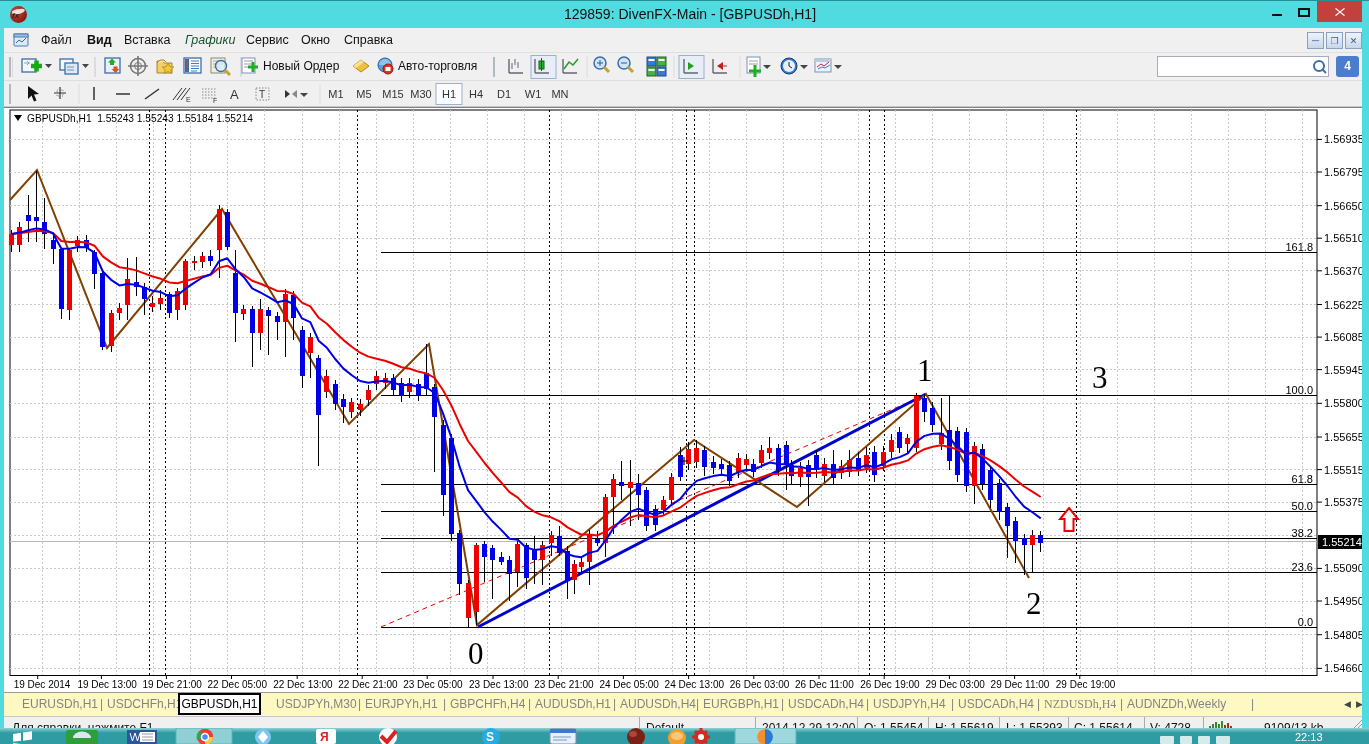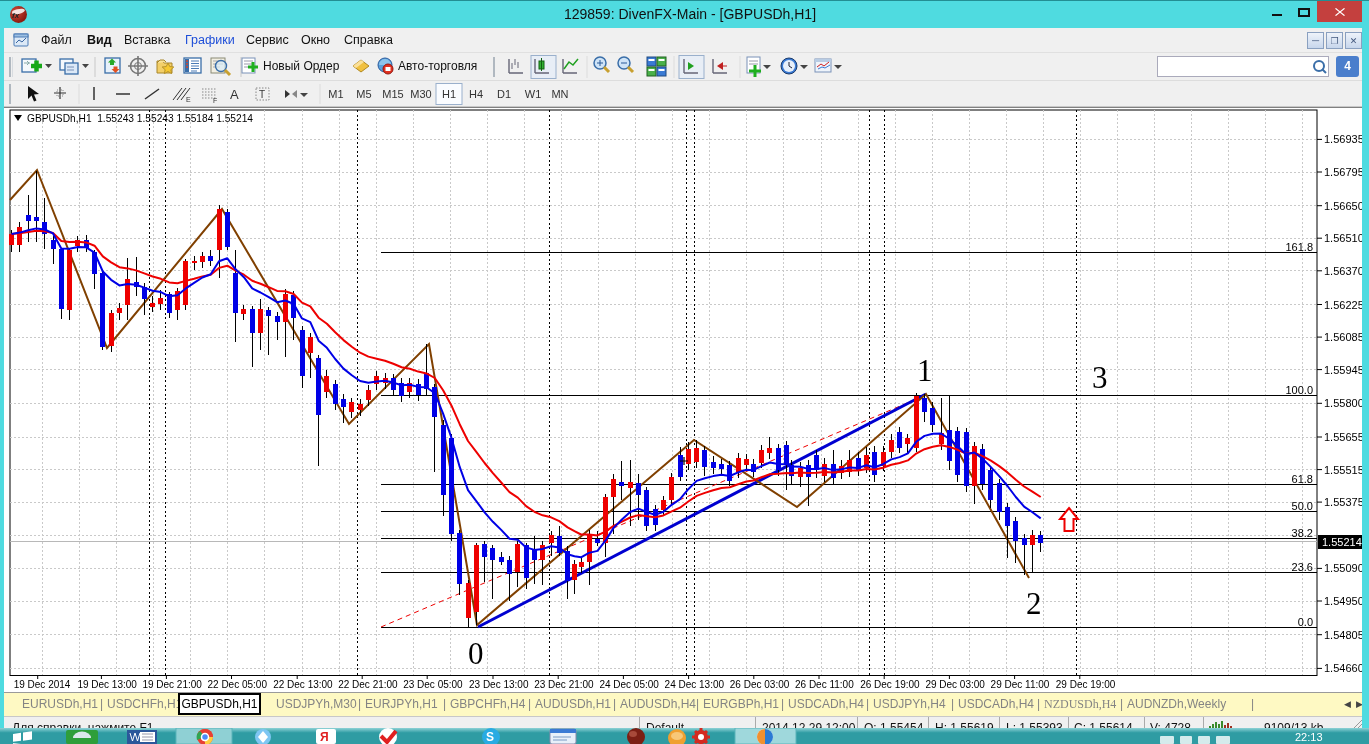--- a/index.html
+++ b/index.html
@@ -24,21 +24,21 @@
 
 <div class="abs" style="left:4px;top:28px;width:1361px;height:25px;background:#f0f0f0;border-bottom:1px solid #e0e0e0;z-index:5;">
   <svg class="abs" style="left:9px;top:4px;" width="16" height="16" viewBox="0 0 16 16">
     <rect x="1" y="2" width="14" height="12" rx="1" fill="#dce9f7" stroke="#4a7ab5"></rect>
     <rect x="1" y="2" width="14" height="3" fill="#9dbfe2" stroke="#4a7ab5"></rect>
     <polyline points="3,11 6,8 9,10 13,6" fill="none" stroke="#3a66a0"></polyline>
   </svg>
   <div class="abs" style="left:37px;top:5px;font-size:12.5px;color:#111;">Файл</div>
   <div class="abs" style="left:83px;top:5px;font-size:12.5px;color:#111;font-weight:bold;">Вид</div>
   <div class="abs" style="left:120px;top:5px;font-size:12.5px;color:#111;">Вставка</div>
-  <div class="abs" style="left:181px;top:5px;font-size:12.5px;color:#1d4ed8;">Графики</div>
+  <div class="abs" style="left:181px;top:5px;font-size:12.5px;color:#14532d;font-style:italic;">Графики</div>
   <div class="abs" style="left:242px;top:5px;font-size:12.5px;color:#111;">Сервис</div>
   <div class="abs" style="left:297px;top:5px;font-size:12.5px;color:#111;">Окно</div>
   <div class="abs" style="left:340px;top:5px;font-size:12.5px;color:#111;">Справка</div>
 
   <div class="abs" style="left:1303px;top:4px;display:flex;gap:2px;">
     <div style="width:17px;height:17px;background:linear-gradient(#eef3fa,#c7d6ec);border:1px solid #8aa0c0;color:#44597e;font-size:10px;text-align:center;line-height:15px;">─</div>
     <div style="width:17px;height:17px;background:linear-gradient(#eef3fa,#c7d6ec);border:1px solid #8aa0c0;color:#44597e;font-size:9px;text-align:center;line-height:16px;">❐</div>
     <div style="width:17px;height:17px;background:linear-gradient(#eef3fa,#c7d6ec);border:1px solid #8aa0c0;color:#44597e;font-size:9px;text-align:center;line-height:16px;">✕</div>
   </div>
 </div>

